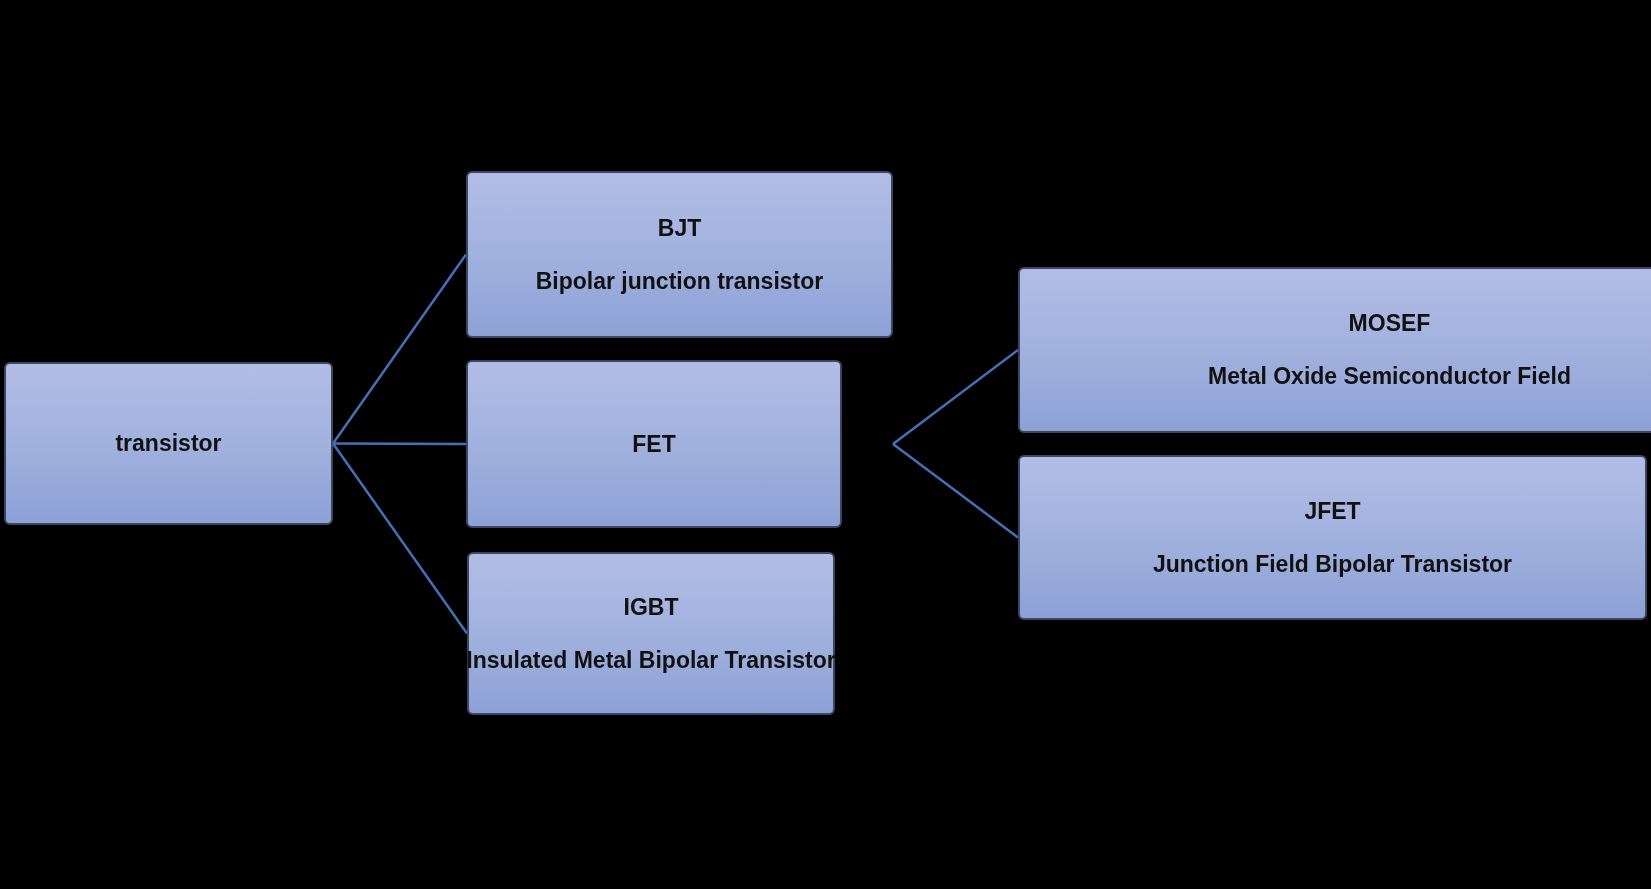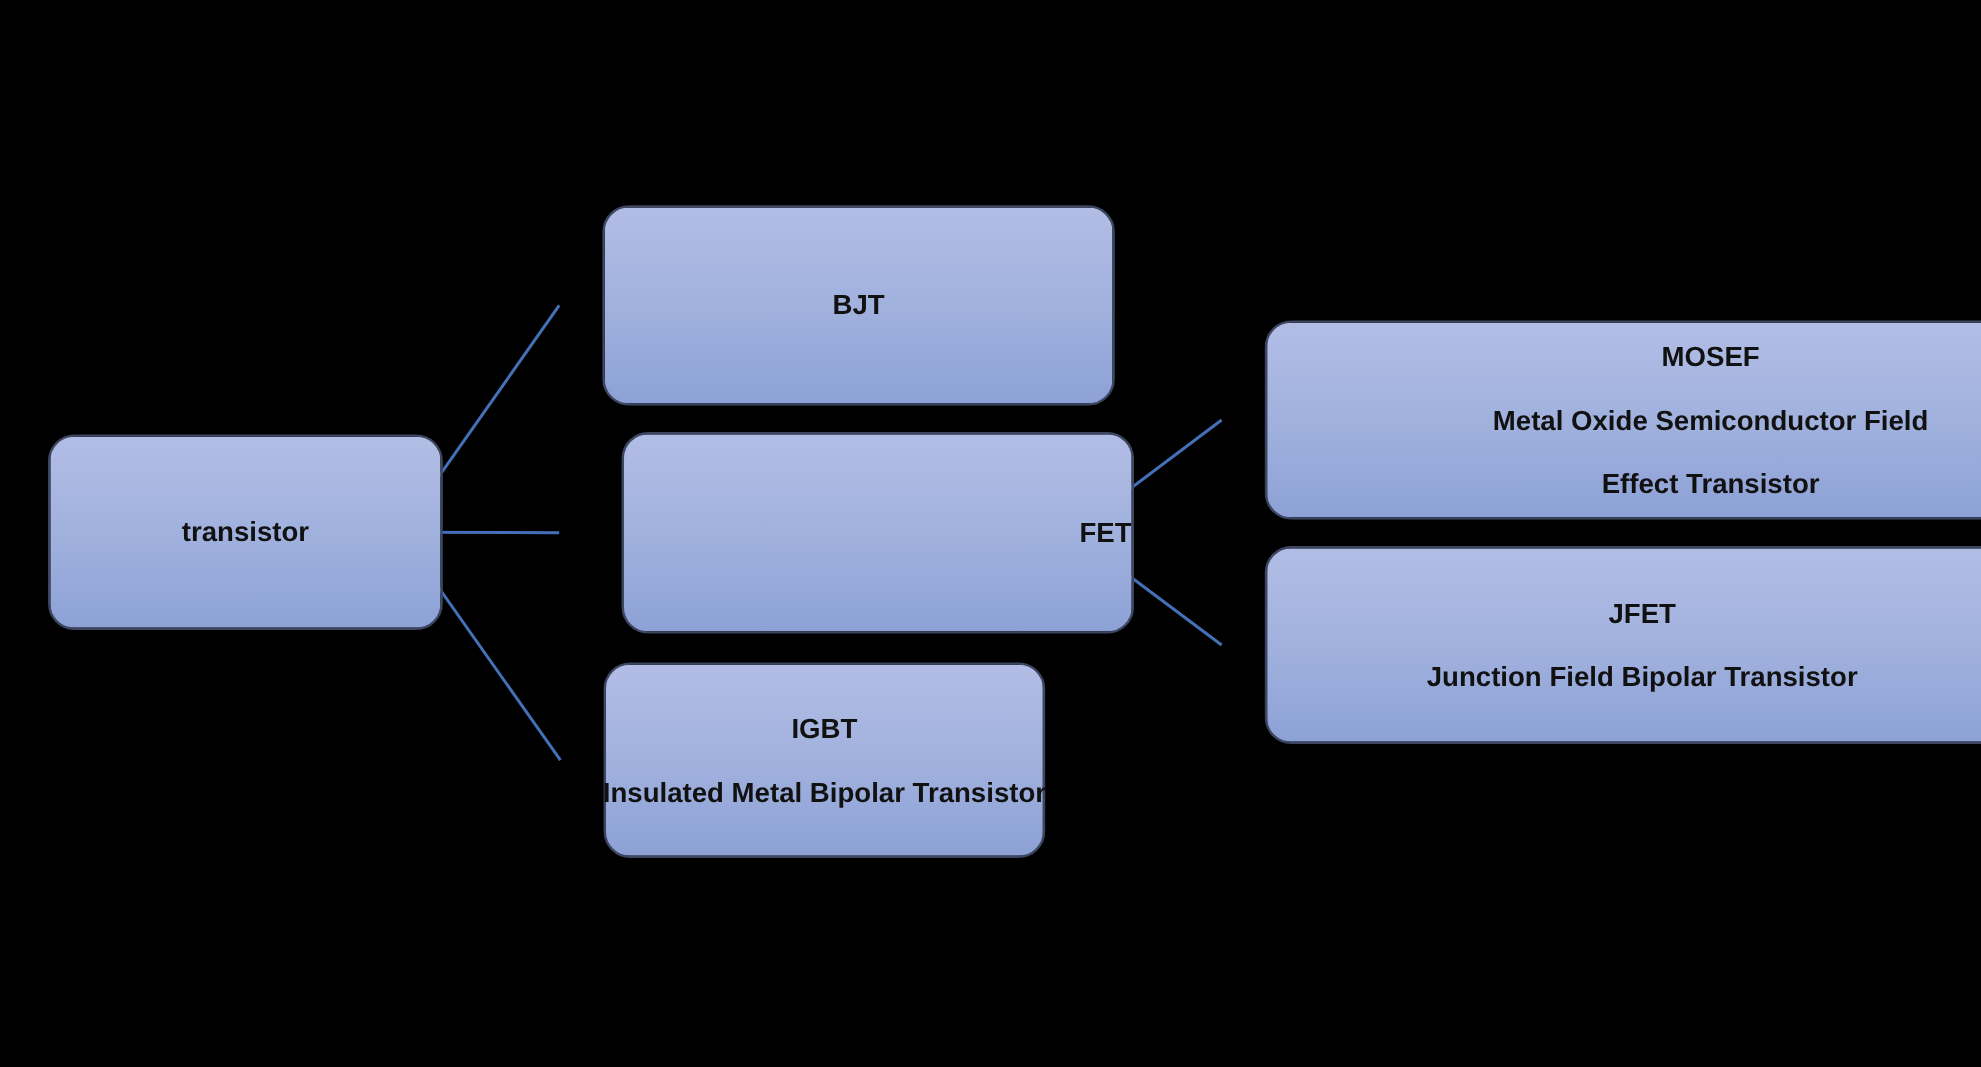--- a/index.html
+++ b/index.html
@@ -19,41 +19,40 @@
     position: absolute;
     left: 0;
     top: 0;
     width: 1651px;
     height: 889px;
     pointer-events: none;
   }
   .node {
     position: absolute;
     box-sizing: border-box;
-    border-radius: 22px;
+    border-radius: 6px;
     background: linear-gradient(180deg, var(--fill-top, #b2bde5) 0%, var(--fill-mid, #9fb0dd) 55%, var(--fill-bottom, #8da1d6) 100%);
     border: 2px solid var(--node-border, #3d4660);
     display: flex;
     flex-direction: column;
     justify-content: center;
     align-items: center;
     text-align: center;
-    margin-left: 36px;
   }
   .node-line {
     color: var(--text, #111111);
     font-weight: 700;
     font-size: 23px;
     line-height: 53px;
     white-space: nowrap;
   }
   
   #node-root  { left: 4px;    top: 362px; width: 329px; height: 163px; }
   #node-bjt   { left: 466px;  top: 171px; width: 427px; height: 167px; }
-  #node-fet   { left: 482px;  top: 360px; width: 427px; height: 168px; align-items: flex-end; }
+  #node-fet   { left: 466px;  top: 360px; width: 376px; height: 168px; }
   #node-igbt  { left: 467px;  top: 552px; width: 368px; height: 163px; }
   #node-mosef { left: 1018px; top: 267px; width: 743px; height: 166px; }
   #node-jfet  { left: 1018px; top: 455px; width: 629px; height: 165px; }
 </style>
 </head>
 <body>
 
 <div id="stage" style="--bg: #000000; --fill-top: #b2bde5; --fill-mid: #9fb0dd; --fill-bottom: #8da1d6; --node-border: #3d4660; --text: #111111;">
 
   <svg id="connector-layer" viewBox="0 0 1651 889" xmlns="http://www.w3.org/2000/svg">
@@ -63,35 +62,35 @@
       <line x1="893" y1="444" x2="1018" y2="350" stroke="#4470b8" stroke-width="2.5"></line>
       <line x1="893" y1="444" x2="1018" y2="537.5" stroke="#4470b8" stroke-width="2.5"></line>
     </svg>
 
   <div class="node" id="node-root">
     <div class="node-line">transistor</div>
   </div>
 
   <div class="node" id="node-bjt">
     <div class="node-line">BJT</div>
+    <div class="node-line">Bipolar junction transistor</div>
   </div>
 
   <div class="node" id="node-fet">
     <div class="node-line">FET</div>
   </div>
 
   <div class="node" id="node-igbt">
     <div class="node-line">IGBT</div>
     <div class="node-line">Insulated Metal Bipolar Transistor</div>
   </div>
 
   <div class="node" id="node-mosef">
     <div class="node-line">MOSEF</div>
     <div class="node-line">Metal Oxide Semiconductor Field</div>
-    <div class="node-line">Effect Transistor</div>
   </div>
 
   <div class="node" id="node-jfet">
     <div class="node-line">JFET</div>
     <div class="node-line">Junction Field Bipolar Transistor</div>
   </div>
 
 </div>
 
 </body></html>

